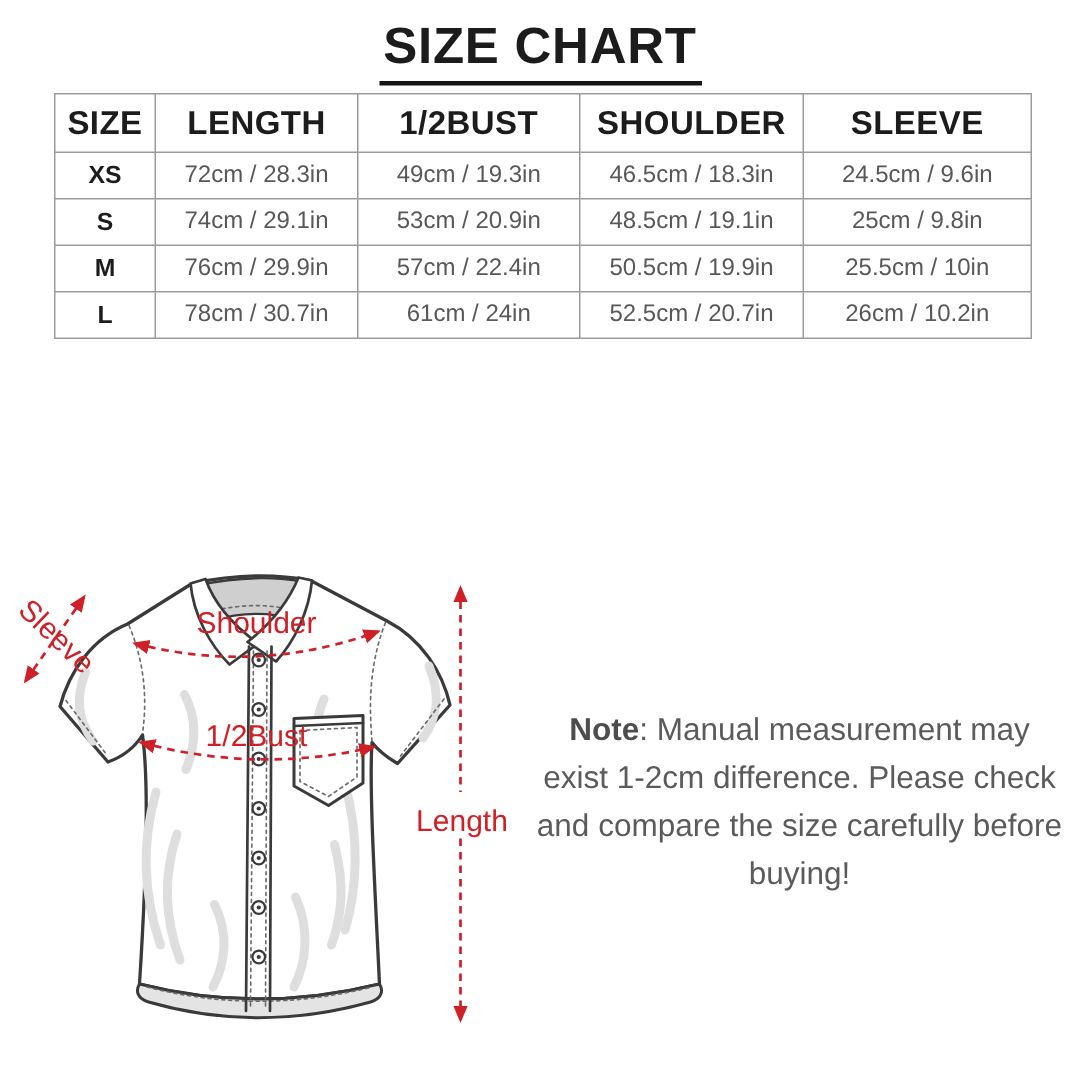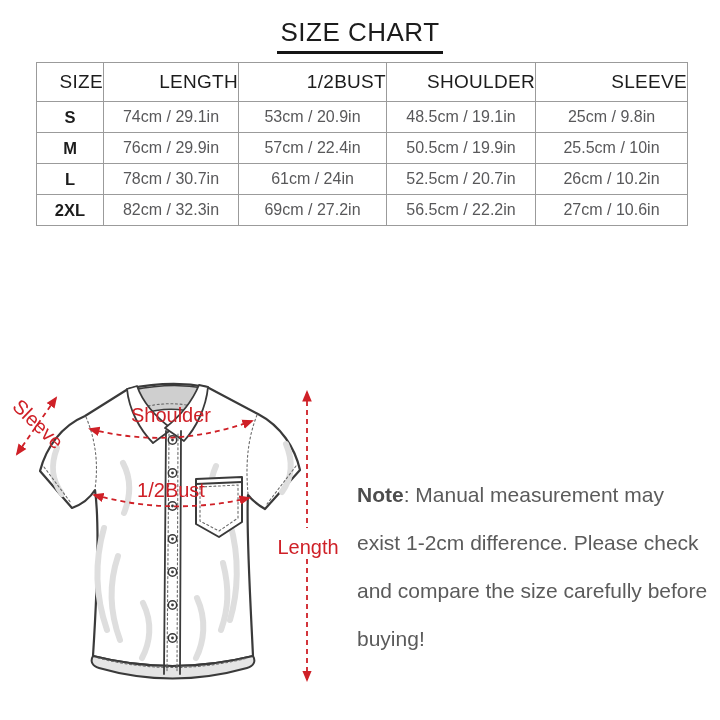--- a/index.html
+++ b/index.html
@@ -8,28 +8,28 @@
     --cell-text:#58585a;
     --heading-text:#1c1c1c;
     --note-text:#5b5b5b;
   }
   html,body{margin:0;padding:0;background:#ffffff;}
   body{width:720px;height:720px;font-family:"Liberation Sans", sans-serif;}
   .page{position:relative;width:720px;height:720px;overflow:hidden;background:#fff;}
 
   
   .title-wrap{position:absolute;top:12px;left:0;width:720px;text-align:center;margin:0;}
-  .title-text{display:inline-block;font-size:26px;font-weight:normal;color:var(--heading-text);
+  .title-text{display:inline-block;font-size:34px;font-weight:bold;color:var(--heading-text);
     letter-spacing:0.5px;border-bottom:3px solid #151515;padding:0 3px 3px 3px;}
 
   
   table.size-table{position:absolute;left:36px;top:62px;width:651px;border-collapse:collapse;
     table-layout:fixed;background:#fff;}
-  .size-table th{border:1px solid var(--table-border);height:38px;font-size:19px;
-    font-weight:normal;color:var(--heading-text);text-align:right;letter-spacing:0.3px;padding:0;}
+  .size-table th{border:1px solid var(--table-border);height:38px;font-size:22px;
+    font-weight:bold;color:var(--heading-text);text-align:center;letter-spacing:0.3px;padding:0;}
   .size-table td{border:1px solid var(--table-border);height:30px;font-size:16px;
     color:var(--cell-text);text-align:center;padding:0;white-space:nowrap;}
   .size-table td.size-cell{font-weight:bold;color:var(--heading-text);font-size:16.5px;}
 
   
   .diagram-area{position:absolute;left:0;top:358px;width:720px;height:362px;}
   svg.shirt{position:absolute;left:0;top:0;}
 
   .outline{fill:#ffffff;stroke:#3a3a3a;stroke-width:2.2;stroke-linejoin:round;}
   .thin{fill:none;stroke:#3a3a3a;stroke-width:1.8;stroke-linejoin:round;stroke-linecap:round;}
@@ -38,21 +38,21 @@
   .neckfill{fill:#cfcfcf;stroke:#3a3a3a;stroke-width:1.6;}
   .hemfill{fill:#e4e4e4;stroke:#3a3a3a;stroke-width:2;}
   .btn{fill:#ffffff;stroke:#3a3a3a;stroke-width:1.5;}
   .btn-dot{fill:#3a3a3a;}
   .meas{fill:none;stroke:var(--accent);stroke-width:1.8;stroke-dasharray:5 4;}
   .accent-fill{fill:var(--accent);}
   .mlabel{fill:var(--accent);font-family:"Liberation Sans",sans-serif;font-size:20px;}
 
   
   .note{position:absolute;left:357px;top:113px;width:352px;font-size:21px;
-    line-height:48px;color:var(--note-text);}
+    line-height:32px;color:var(--note-text);text-align:center;}
   .note-label{font-weight:bold;color:#4d4d4d;}
 </style>
 </head>
 <body>
 
 <div class="page">
 
   <h1 class="title-wrap">
     <span class="title-text">SIZE CHART</span>
   </h1>
@@ -69,46 +69,46 @@
       <tr>
         <th>SIZE</th>
         <th>LENGTH</th>
         <th>1/2BUST</th>
         <th>SHOULDER</th>
         <th>SLEEVE</th>
       </tr>
     </thead>
     <tbody>
       <tr>
+        <td class="size-cell">XS</td>
+        <td>72cm / 28.3in</td>
+        <td>49cm / 19.3in</td>
+        <td>46.5cm / 18.3in</td>
+        <td>24.5cm / 9.6in</td>
+      </tr>
+      <tr>
         <td class="size-cell">S</td>
         <td>74cm / 29.1in</td>
         <td>53cm / 20.9in</td>
         <td>48.5cm / 19.1in</td>
         <td>25cm / 9.8in</td>
       </tr>
       <tr>
         <td class="size-cell">M</td>
         <td>76cm / 29.9in</td>
         <td>57cm / 22.4in</td>
         <td>50.5cm / 19.9in</td>
         <td>25.5cm / 10in</td>
       </tr>
       <tr>
         <td class="size-cell">L</td>
         <td>78cm / 30.7in</td>
         <td>61cm / 24in</td>
         <td>52.5cm / 20.7in</td>
         <td>26cm / 10.2in</td>
-      </tr>
-      <tr>
-        <td class="size-cell">2XL</td>
-        <td>82cm / 32.3in</td>
-        <td>69cm / 27.2in</td>
-        <td>56.5cm / 22.2in</td>
-        <td>27cm / 10.6in</td>
       </tr>
     </tbody>
   </table>
 
   <div class="diagram-area">
     <svg class="shirt" viewBox="0 0 360 360" width="360" height="360">
       <defs>
         <marker id="ahE" viewBox="0 0 12 12" refX="9.5" refY="6" markerWidth="12" markerHeight="12" markerUnits="userSpaceOnUse" orient="auto">
           <path d="M0,1.2 L11.5,6 L0,10.8 Z" class="accent-fill"></path>
         </marker>

